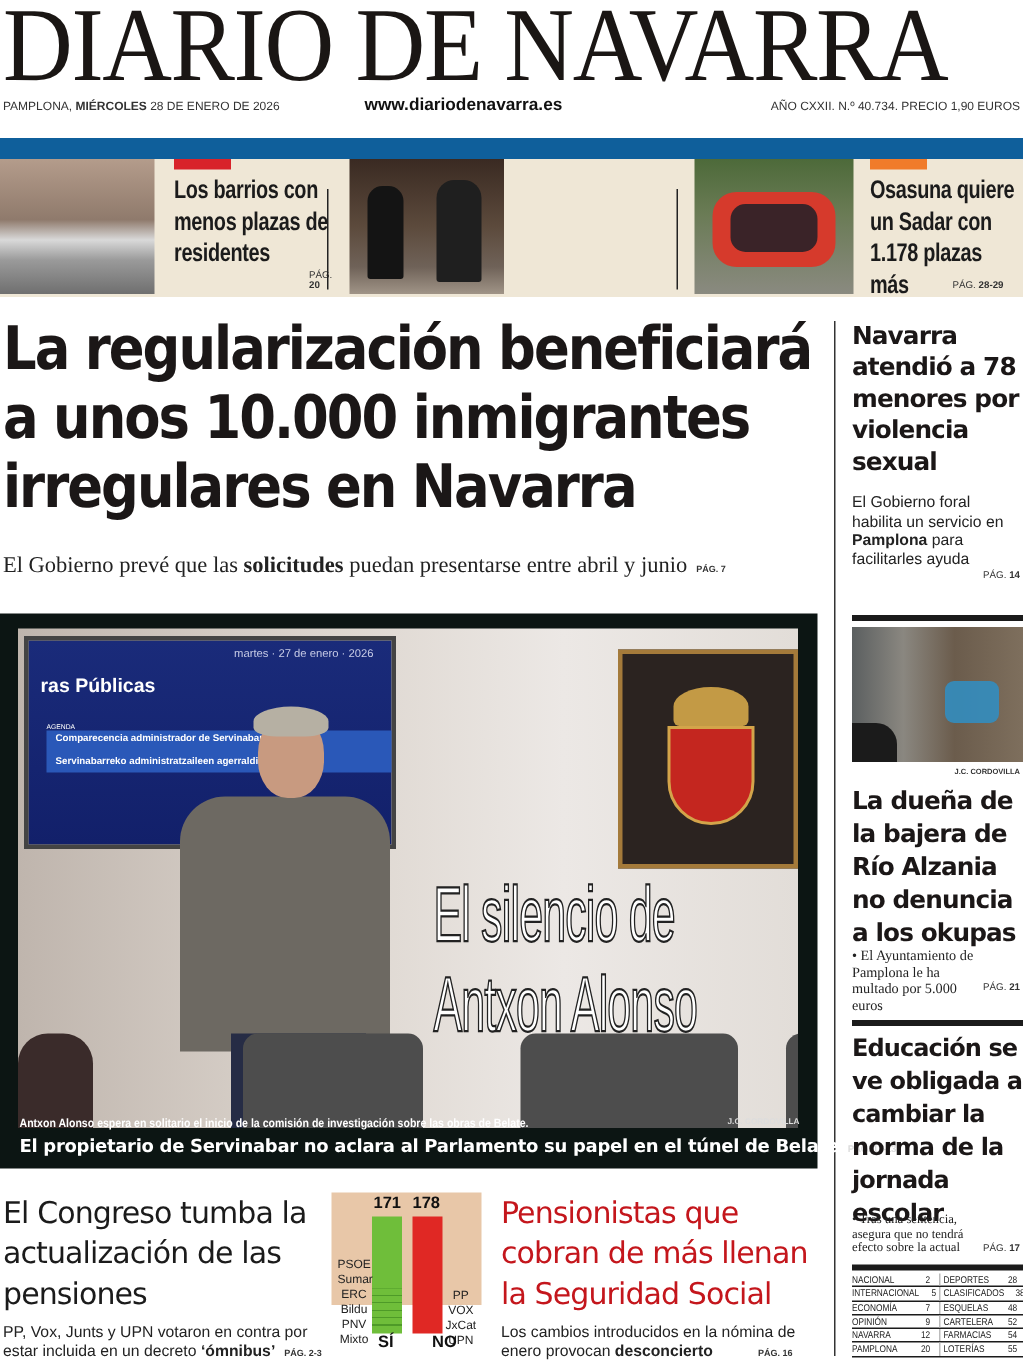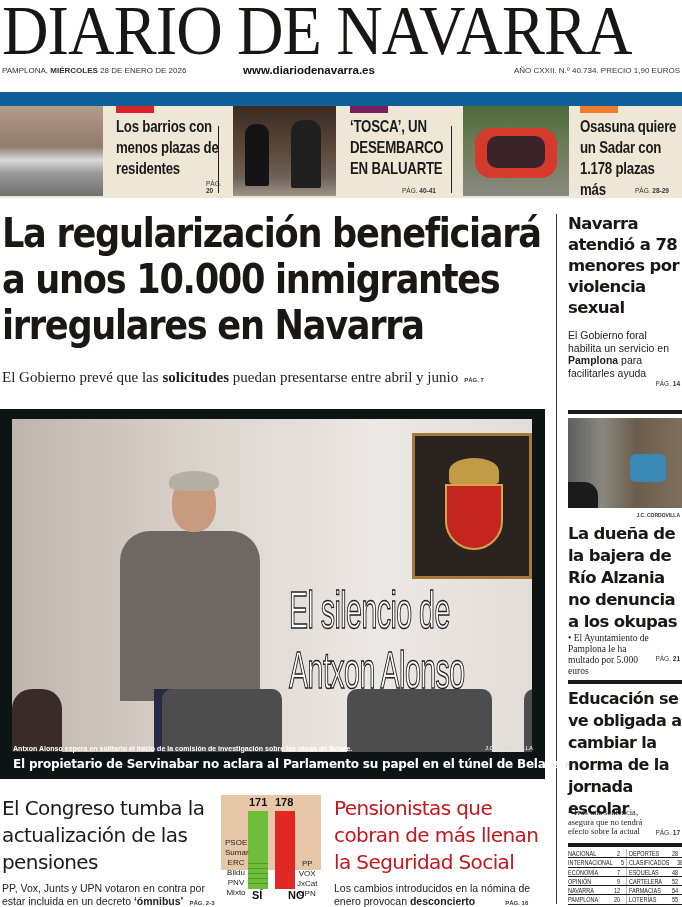--- a/index.html
+++ b/index.html
@@ -95,25 +95,20 @@
     <div class="teaser-tag" style="background:#d8232a;"></div>
     <div class="teaser-title">Los barrios con menos plazas de residentes</div>
     <div class="teaser-page" style="left:90px;"><span>PÁG.</span> <b>20</b></div>
   </div>
   <div class="vsep" style="left:218px;top:20px;height:67px;"></div>
 
   <div class="teaser-photo" style="left:233px;width:103px;background:linear-gradient(180deg,#3a2a22 0%,#5c4a3c 50%,#6f6258 80%,#a09487 100%);">
     <div style="position:absolute;left:12px;top:18px;width:24px;height:62px;background:#141414;border-radius:10px 10px 2px 2px;"></div>
     <div style="position:absolute;left:58px;top:14px;width:30px;height:68px;background:#1f1f1f;border-radius:12px 12px 2px 2px;"></div>
   </div>
-  <div class="teaser-text" style="left:350px;width:100px;">
-    <div class="teaser-tag" style="background:#7b1e5e;"></div>
-    <div class="teaser-title" style="width:120px;">‘TOSCA’, UN DESEMBARCO EN BALUARTE</div>
-    <div class="teaser-page" style="left:52px;"><span>PÁG.</span> <b>40-41</b></div>
-  </div>
   <div class="vsep" style="left:451px;top:20px;height:67px;"></div>
 
   <div class="teaser-photo" style="left:463px;width:106px;background:linear-gradient(180deg,#4d6a3a 0%,#6a7b55 40%,#8a8a80 100%);">
     <div style="position:absolute;left:12px;top:22px;width:82px;height:50px;background:#d63a2c;border-radius:16px;"></div>
     <div style="position:absolute;left:24px;top:30px;width:58px;height:32px;background:#3a2328;border-radius:10px;"></div>
   </div>
   <div class="teaser-text" style="left:580px;width:100px;">
     <div class="teaser-tag" style="background:#f07b2a;"></div>
     <div class="teaser-title" style="width:125px;">Osasuna quiere un Sadar con 1.178 plazas más</div>
     <div class="teaser-page" style="left:55px;"><span>PÁG.</span> <b>28-29</b></div>
@@ -122,20 +117,28 @@
 
 <div class="main-headline">La regularización beneficiará a unos 10.000 inmigrantes irregulares en Navarra</div>
 <div class="main-subhead">
   <span>El Gobierno prevé que las</span> <b>solicitudes</b> <span>puedan presentarse entre abril y junio</span><span class="pag">PÁG. 7</span>
 </div>
 
 <div class="col-rule" style="top:214px;height:690px;"></div>
 
 <div class="photo-main">
   <div class="photo-inner">
+    <div class="screen">
+      <span class="t2">martes · 27 de enero · 2026</span>
+      <span class="t1">ras Públicas</span>
+      <span class="b0">AGENDA</span>
+      <div class="band"></div>
+      <span class="b1">Comparecencia administrador de Servinabar</span>
+      <span class="b2">Servinabarreko administratzaileen agerraldia</span>
+    </div>
     <div class="crest-frame">
       <div class="crest-crown"></div>
       <div class="crest-shield"></div>
     </div>
     <div class="man-body"></div>
     <div class="man-head"></div>
     <div class="man-hair"></div>
     <div class="man-legs"></div>
     <div class="chairs">
       <div class="chair" style="left:0;width:120px;"></div>

